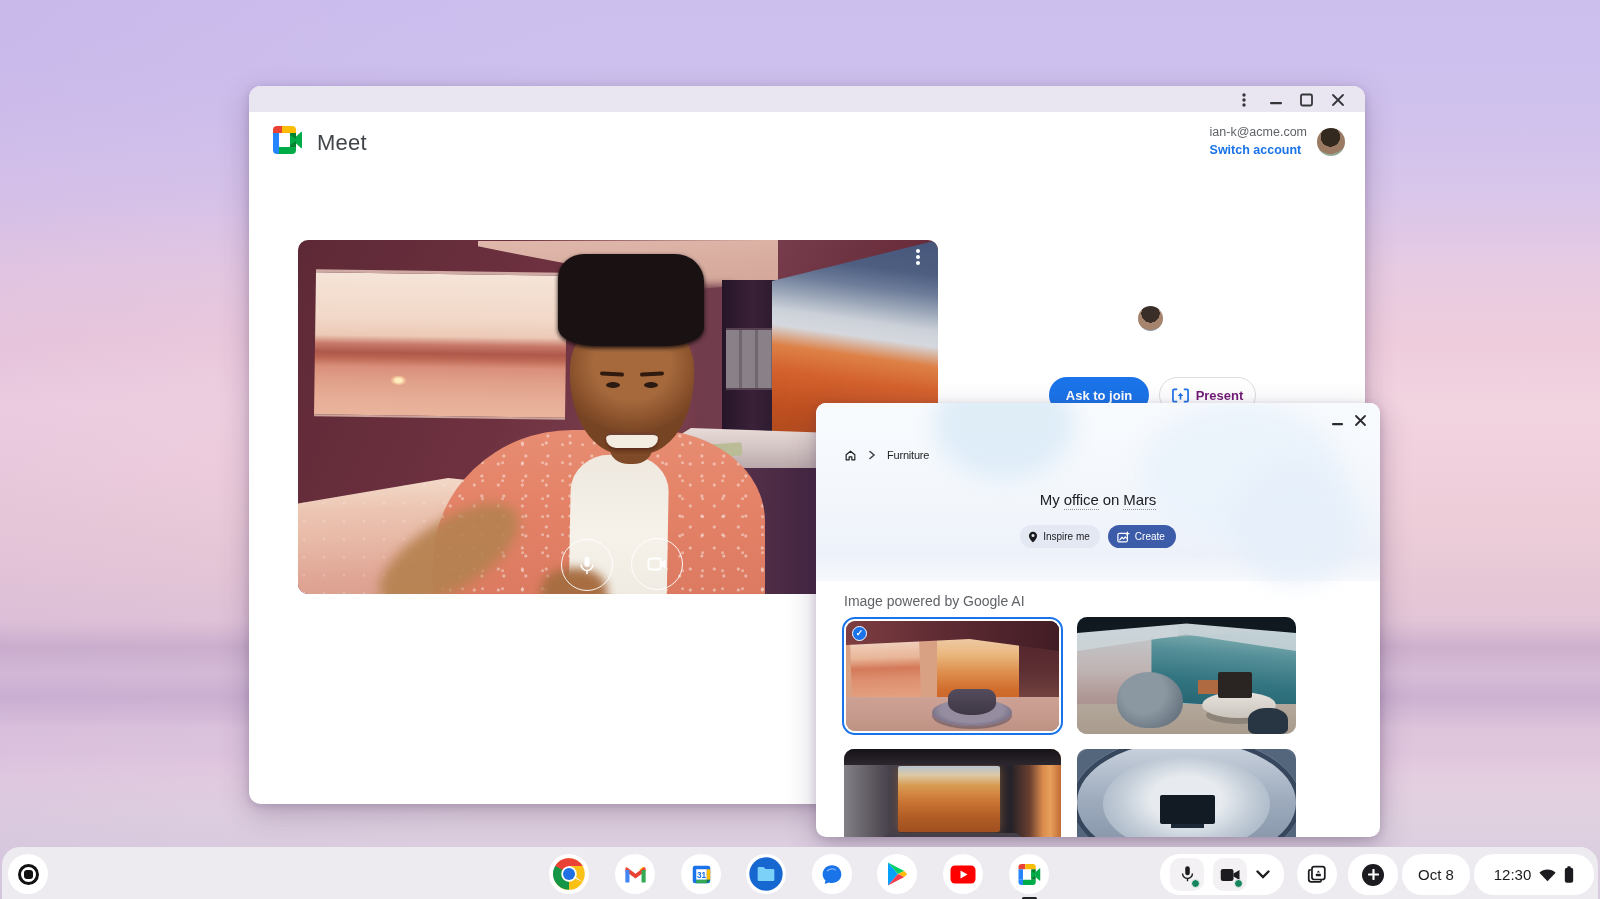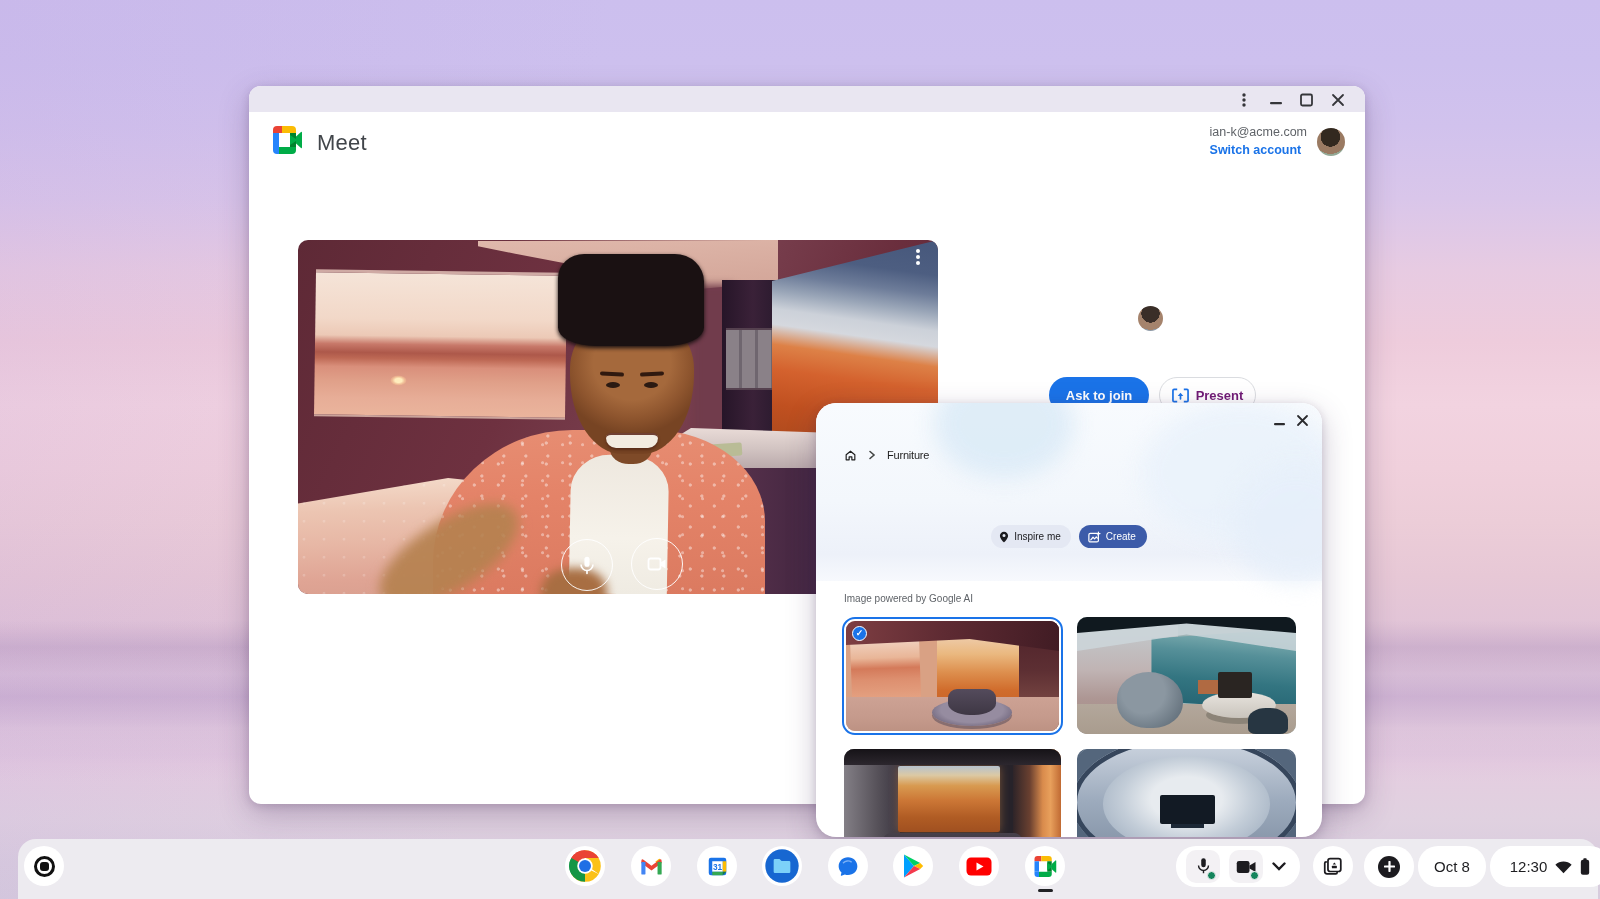--- a/index.html
+++ b/index.html
@@ -102,36 +102,36 @@
   box-shadow:0 6px 0 #fff, 0 12px 0 #fff; }
 
 #ready { position:absolute; left:689px; top:172px; width:420px; text-align:center; font-size:26px; letter-spacing:-.3px; color:#202124; }
 #allyav { position:absolute; left:889px; top:220px; width:25px; height:25px; border-radius:50%;
   background: radial-gradient(circle at 50% 30%, #3a2e28 0 42%, #a5836c 43% 75%, #8d99a5 76% 100%); }
 #ally { position:absolute; left:689px; top:262px; width:420px; text-align:center; font-size:13px; color:#3c4043; }
 .btn { position:absolute; top:291px; height:36px; border-radius:18px; font-size:13px; font-weight:bold; display:flex; align-items:center; justify-content:center; }
 #askbtn { left:800px; width:100px; background:#1a73e8; color:#fff; }
 #presbtn { left:910px; width:97px; background:#fff; color:#701a75; border:1px solid #dadce0; gap:7px; }
 
-#win2 { left:816px; top:403px; width:506px; height:434px; border-radius:20px; overflow:hidden; }
+#win2 { left:816px; top:403px; width:564px; height:434px; border-radius:10px; overflow:hidden; }
 #w2head { position:absolute; left:0; top:0; right:0; height:178px;
   background:linear-gradient(180deg, #f8fbfe 0%, #f3f7fc 55%, #edf1f9 85%, #f7f9fd 100%); }
 .blob { position:absolute; border-radius:50%; filter:blur(11px); }
 #w2b1 { left:118px; top:-34px; width:140px; height:110px; background:#dcebf7; opacity:.9; }
 #w2b2 { left:325px; top:0px; width:200px; height:140px; background:#eaf2fb; opacity:.9; }
 #w2b3 { left:415px; top:60px; width:130px; height:120px; background:#e6effa; opacity:.85; }
 #crumb { position:absolute; left:28px; top:44px; height:16px; display:flex; align-items:center; gap:11px; }
 #crumb .t { font-size:11px; color:#1f1f1f; letter-spacing:-.2px; }
 #w2title { position:absolute; left:0; top:88px; width:100%; text-align:center; font-size:15px; color:#202124; letter-spacing:-.1px; }
 #w2title .u { border-bottom:1.5px dotted #90949b; padding-bottom:1px; }
 #w2btns { position:absolute; left:0; top:122px; width:100%; display:flex; justify-content:center; gap:8px; }
 .pillb { height:23px; border-radius:12px; display:flex; align-items:center; font-size:10px; }
 #inspire { background:#e4e8f3; color:#1b1b1f; padding:0 10px 0 8px; gap:5px; }
 #create { background:#3c5ba9; color:#fff; padding:0 11px 0 9px; gap:5px; }
-#poweredby { position:absolute; left:28px; top:190px; font-size:10px; color:#5f6368; }
+#poweredby { position:absolute; left:28px; top:190px; font-size:14px; color:#5f6368; }
 .tile { position:absolute; border-radius:10px; overflow:hidden; }
 #tile1w { position:absolute; left:26px; top:214px; width:221px; height:118px; border:2px solid #1a73e8; border-radius:13px; background:#fff; }
 #tile1 { left:2px; top:2px; width:213px; height:110px; border-radius:9px; }
 #check1 { position:absolute; left:8px; top:7px; z-index:10; width:15px; height:15px; border-radius:50%; background:#1a73e8; border:1.5px solid #fff; color:#fff; font-size:9px; line-height:12px; text-align:center; font-weight:bold; }
 #tile2 { left:261px; top:214px; width:219px; height:117px; }
 #tile3 { left:28px; top:346px; width:217px; height:114px; }
 #tile4 { left:261px; top:346px; width:219px; height:114px; }
 #w2ctl { position:absolute; right:10px; top:10px; }
 .ti { position:absolute; }
 
@@ -180,21 +180,21 @@
   background:linear-gradient(180deg, #46404a 0%, #332e38 100%); border-radius:8px 8px 0 0; }
 
 #tile4 { background:linear-gradient(180deg, #c6cfdb 0%, #9dabbd 45%, #7e8da1 100%); }
 .t4ring { left:-10%; top:-26%; width:120%; height:146%; border-radius:50%;
   border:17px solid #54667c; box-shadow:inset 0 0 0 5px #36465c, 0 0 0 60px #4c5e74; }
 .t4inner { left:12%; top:6%; width:76%; height:84%; border-radius:50%;
   background:radial-gradient(ellipse at 50% 45%, #e7ebef 0 30%, #c3cdd8 55%, #8fa0b4 100%); }
 .t4tv { left:38%; top:40%; width:25%; height:26%; background:#121a24; border-radius:2px;
   box-shadow:0 15px 0 -11px #1c2836; }
 
-#shelf { position:absolute; left:2px; right:2px; bottom:0; height:60px; background:#edebf0; border-radius:18px 18px 0 0;margin-left:16px; }
+#shelf { position:absolute; left:2px; right:2px; bottom:0; height:52px; background:#edebf0; border-radius:18px 18px 0 0; }
 .sicon { position:absolute; top:7px; width:40px; height:40px; border-radius:50%; background:#fff; display:flex; align-items:center; justify-content:center; }
 .spill { position:absolute; top:7px; height:41px; border-radius:20px; background:#fff; display:flex; align-items:center; }
 #launch { width:21px; height:21px; border:3px solid #111; border-radius:50%; display:flex; align-items:center; justify-content:center; }
 #launch div { width:9px; height:9px; background:#111; border-radius:3px; }
 #meetline { position:absolute; left:1020px; top:50px; width:15px; height:3px; border-radius:2px; background:#202124; }
 .micwrap { position:relative; display:flex; align-items:center; justify-content:center; width:34px; height:33px; background:#f3f1f4; border-radius:10px; }
 .gdot { position:absolute; right:4px; bottom:3px; width:9px; height:9px; border-radius:50%; background:#14855c; border:1.5px solid #f3f1f4; }
 #plusc { width:22px; height:22px; border-radius:50%; background:#1c1b1f; display:flex; align-items:center; justify-content:center; }
 </style>
 </head>
@@ -302,20 +302,21 @@
     </div>
     <div id="crumb">
       <svg width="13" height="13" viewBox="0 0 24 24" fill="none" stroke="#1f1f1f" stroke-width="2.2">
         <path d="M4 10.5 L12 4 L20 10.5 V20 H14.5 V14.5 H9.5 V20 H4 Z" stroke-linejoin="round"></path>
       </svg>
       <svg width="8" height="10" viewBox="0 0 8 10" fill="none" stroke="#444746" stroke-width="1.6" stroke-linecap="round">
         <path d="M2 1.5 L6 5 L2 8.5"></path>
       </svg>
       <span class="t">Furniture</span>
     </div>
+    <div id="w2title">My <span class="u">office</span> on <span class="u">Mars</span></div>
     <div id="w2btns">
       <div class="pillb" id="inspire">
         <svg width="10" height="12" viewBox="0 0 12 15" fill="#1b1b1f">
           <path d="M6 .8 C3.1 .8 .9 3 .9 5.8 C.9 9.5 6 14.2 6 14.2 S11.1 9.5 11.1 5.8 C11.1 3 8.9 .8 6 .8 Z M6 7.6 A1.9 1.9 0 1 1 6 3.8 A1.9 1.9 0 0 1 6 7.6 Z"></path>
         </svg>Inspire me</div>
       <div class="pillb" id="create">
         <svg width="13" height="12" viewBox="0 0 15 13" fill="none" stroke="#fff" stroke-width="1.4">
           <rect x="1" y="2.2" width="11" height="10" rx="1.8"></rect>
           <path d="M3.2 9.8 L5.8 6.8 L7.6 8.6 L9.6 6.4 L10.8 7.8" stroke-linecap="round" stroke-linejoin="round"></path>
           <path d="M12 .8 v3.6 M10.2 2.6 h3.6" stroke-width="1.5" stroke-linecap="round"></path>

